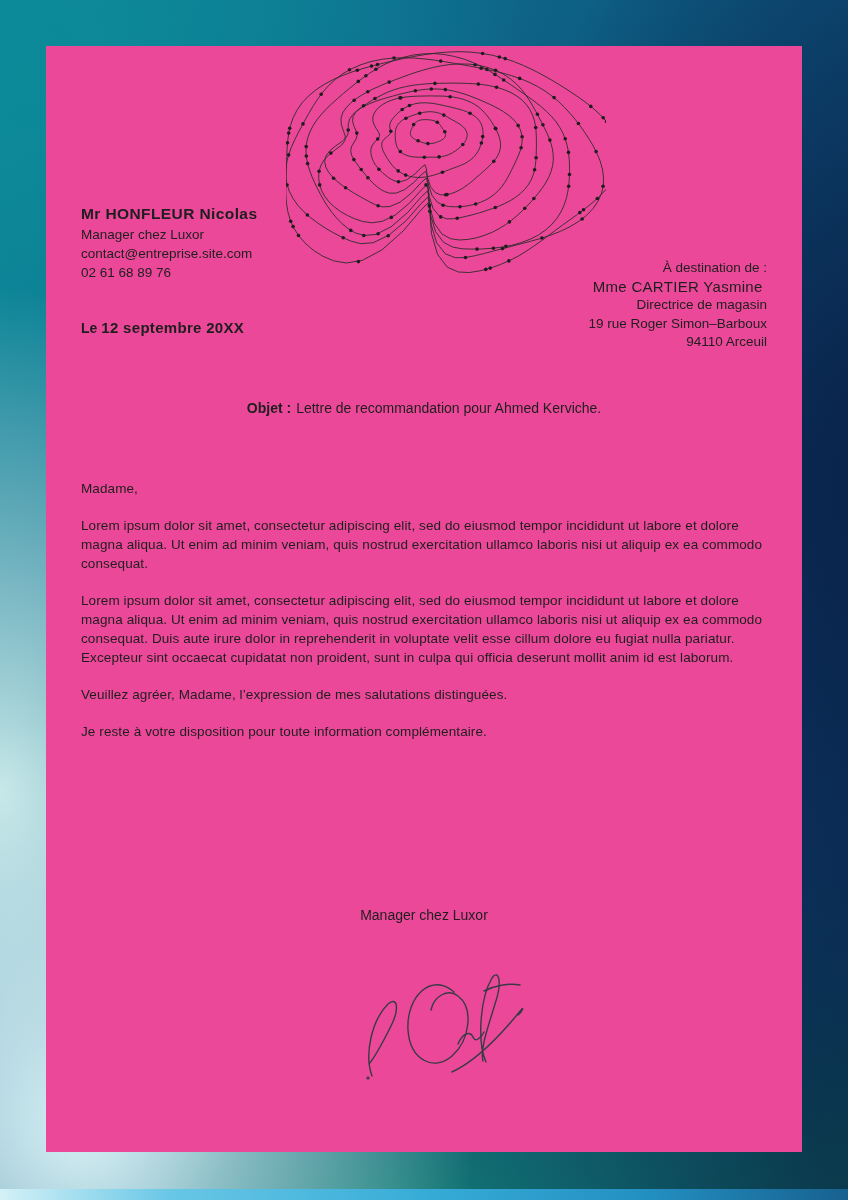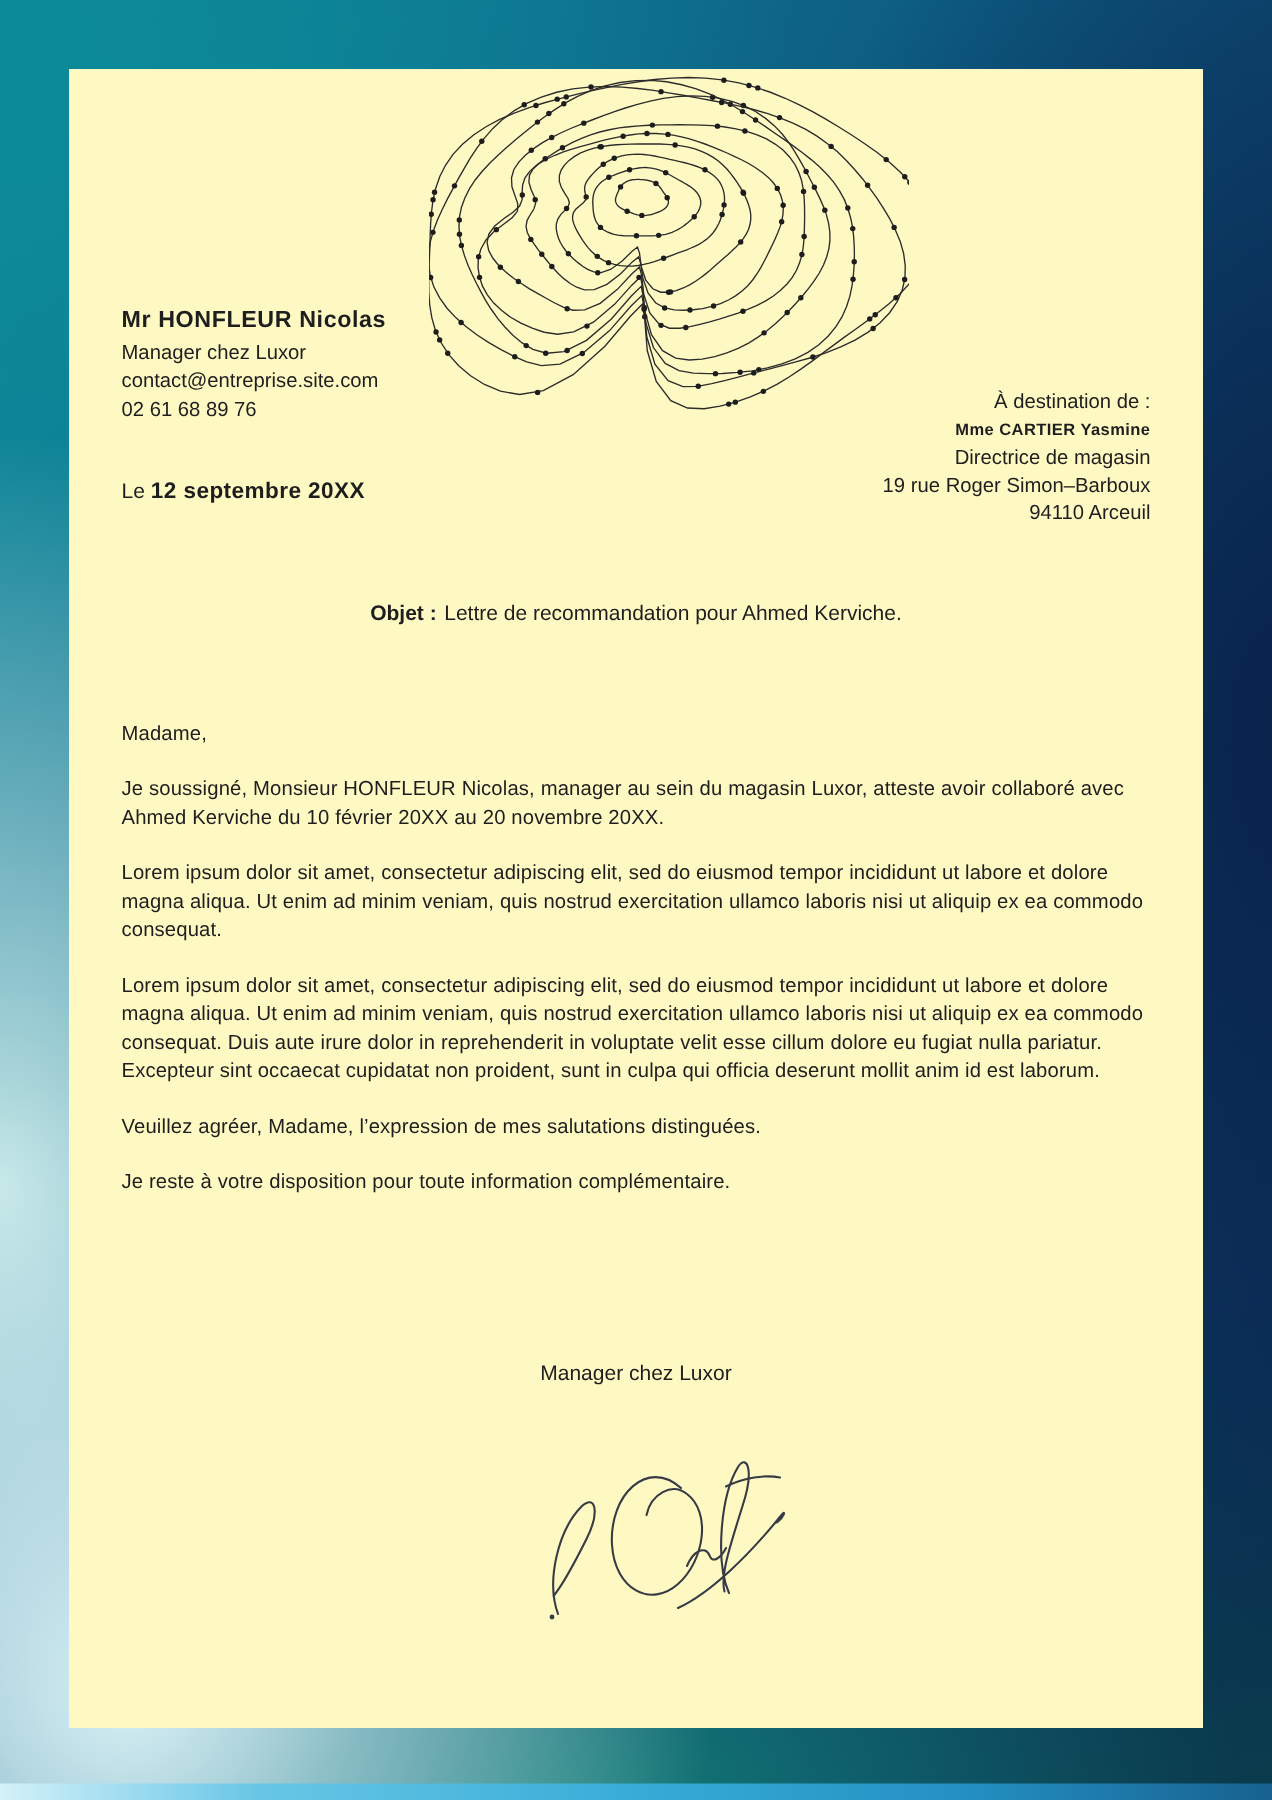--- a/index.html
+++ b/index.html
@@ -11,27 +11,27 @@
       radial-gradient(46% 34% at 10% 94%, rgba(223,245,250,0.95) 0%, rgba(223,245,250,0) 100%),
       radial-gradient(40% 42% at 0% 66%, rgba(211,241,238,0.92) 0%, rgba(211,241,238,0) 100%),
       radial-gradient(52% 26% at 46% 102%, rgba(20,152,122,0.70) 0%, rgba(20,152,122,0) 100%),
       radial-gradient(58% 40% at 4% 6%, rgba(12,138,152,0.95) 0%, rgba(12,138,152,0) 100%),
       radial-gradient(46% 56% at 102% 40%, rgba(9,32,72,0.92) 0%, rgba(9,32,72,0) 100%),
       radial-gradient(38% 28% at 100% 100%, rgba(10,62,74,0.85) 0%, rgba(10,62,74,0) 100%),
       linear-gradient(118deg,#0e8a9c 0%,#0e6c8d 28%,#0d4f78 55%,#0c3a64 78%,#0b2c55 100%);
   }
   .bottom-strip{position:absolute;left:0;right:0;bottom:0;height:11px;
     background:linear-gradient(90deg,#d4f1f7 0%,#69c7e6 20%,#37acd7 50%,#2390c2 76%,#17618f 100%);}
-  .page{position:absolute;left:46px;top:46px;width:756px;height:1106px;background:#fef9c3;color:#1e1e1e;}
+  .page{position:absolute;left:46px;top:46px;width:756px;height:1106px;background:#ec4899;color:#1e1e1e;}
   .contour{position:absolute;left:240px;top:0;width:320px;height:236px;}
   .sender{position:absolute;left:35px;top:158px;font-size:13.5px;line-height:19px;}
   .sender .name{font-weight:bold;font-size:15.5px;letter-spacing:.4px;margin-bottom:2px;}
   .recipient{position:absolute;right:35px;top:213px;text-align:right;font-size:13.5px;line-height:18.5px;}
-  .recipient .name{font-weight:bold;font-size:11px;letter-spacing:.3px;}
-  .dateline{position:absolute;left:35px;top:273px;font-size:14px;}
+  .recipient .name{font-weight:normal;font-size:15px;letter-spacing:.3px;text-align:center;}
+  .dateline{position:absolute;left:35px;top:273px;font-size:14px;font-weight:bold;}
   .dateline b{font-size:15px;letter-spacing:.3px;margin-left:4px;}
   .subject{position:absolute;left:0;width:100%;top:354px;text-align:center;font-size:14px;}
   .subject b{margin-right:5px;text-align:center;}
   .body-text{position:absolute;left:35px;top:433px;width:690px;font-size:13.5px;line-height:19px;letter-spacing:.1px;}
   .body-text p{margin:0 0 18px 0;}
   .sig-names{position:absolute;left:0;width:100%;top:860px;text-align:center;font-size:14px;line-height:18.5px;}
   .signature-svg{position:absolute;left:288px;top:912px;width:195px;height:140px;}
   .signature-svg path{fill:none;stroke:#363b45;stroke-width:1.4;stroke-linecap:round;}
 </style>
 </head>
@@ -212,21 +212,20 @@
   <div class="dateline">
     <span>Le</span><b>12 septembre 20XX</b>
   </div>
 
   <div class="subject">
     <b>Objet :</b><span>Lettre de recommandation pour Ahmed Kerviche.</span>
   </div>
 
   <div class="body-text">
     <p>Madame,</p>
-    <p>Je soussigné, Monsieur HONFLEUR Nicolas, manager au sein du magasin Luxor, atteste avoir collaboré avec Ahmed Kerviche du 10 février 20XX au 20 novembre 20XX.</p>
     <p>Lorem ipsum dolor sit amet, consectetur adipiscing elit, sed do eiusmod tempor incididunt ut labore et dolore magna aliqua. Ut enim ad minim veniam, quis nostrud exercitation ullamco laboris nisi ut aliquip ex ea commodo consequat.</p>
     <p>Lorem ipsum dolor sit amet, consectetur adipiscing elit, sed do eiusmod tempor incididunt ut labore et dolore magna aliqua. Ut enim ad minim veniam, quis nostrud exercitation ullamco laboris nisi ut aliquip ex ea commodo consequat. Duis aute irure dolor in reprehenderit in voluptate velit esse cillum dolore eu fugiat nulla pariatur. Excepteur sint occaecat cupidatat non proident, sunt in culpa qui officia deserunt mollit anim id est laborum.</p>
     <p>Veuillez agréer, Madame, l’expression de mes salutations distinguées.</p>
     <p>Je reste à votre disposition pour toute information complémentaire.</p>
   </div>
 
   <div class="sig-names">
     <div>Manager chez Luxor</div>
   </div>
 

